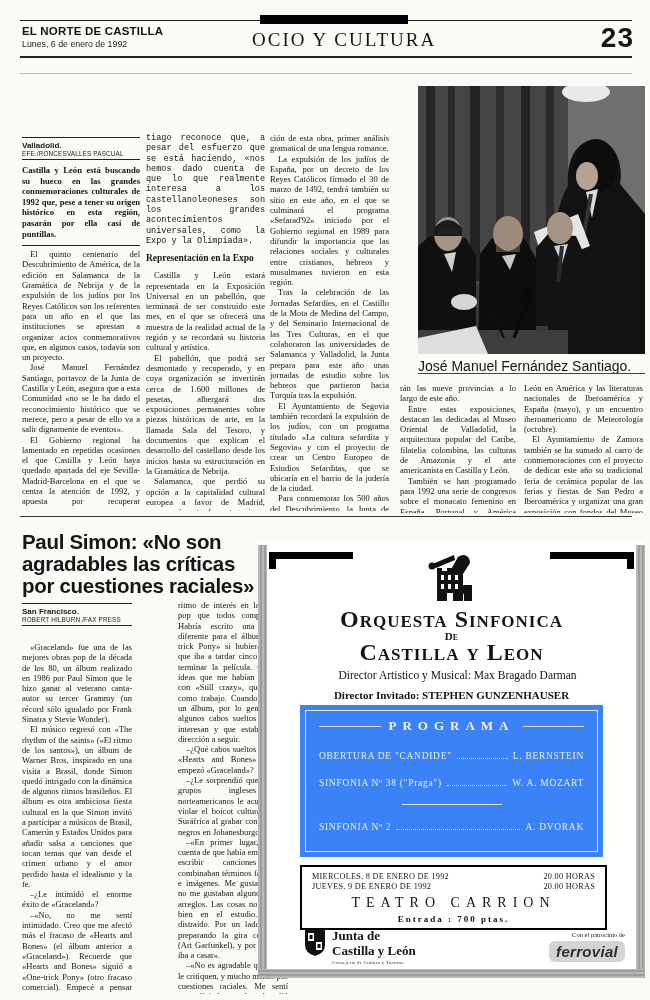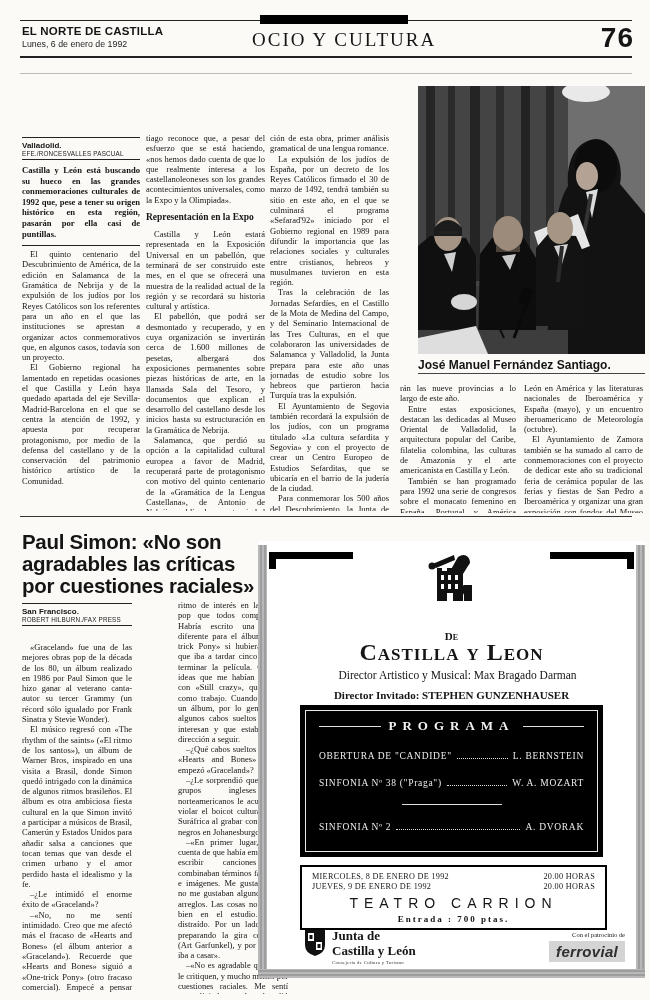--- a/index.html
+++ b/index.html
@@ -16,62 +16,62 @@
   
   .headline1{font-family:"Liberation Sans",sans-serif;font-weight:bold;font-size:27px;line-height:1.04;letter-spacing:-.4px;}
   .col{position:absolute;overflow:hidden;}
   .byrule{border-top:1px solid #222;margin:2px 0 3px 0;}
   .by-city{font-family:"Liberation Sans",sans-serif;font-weight:bold;font-size:8px;}
   .by-agency{font-family:"Liberation Sans",sans-serif;font-size:6.3px;letter-spacing:.2px;color:#222;margin-bottom:2px;}
   p.lead{font:bold 8.6px/10.6px "Liberation Serif",serif;text-align:justify;margin:5px 0 6px 0;}
   p.body{font:8.5px/10.3px "Liberation Serif",serif;text-align:justify;text-indent:8px;margin:0;}
   h3.subhead{font:bold 9.5px/11px "Liberation Serif",serif;margin:7px 0 6px 0;}
   .photo{position:absolute;background:#2e2e2e;}
-  .caption{position:absolute;font-family:"Liberation Sans",sans-serif;font-weight:bold;font-size:12px;}
+  .caption{position:absolute;font-family:"Liberation Sans",sans-serif;font-weight:normal;font-size:14px;}
   
   .headline2{font-family:"Liberation Sans",sans-serif;font-weight:bold;font-size:20.5px;line-height:1.08;letter-spacing:-.3px;}
   
   .ad{position:absolute;background:#fff;}
   .ad-strip{position:absolute;background:repeating-linear-gradient(90deg,#b8b8b8 0 2px,#9d9d9d 2px 4px);}
   .ad-strip.h{background:repeating-linear-gradient(0deg,#b8b8b8 0 2px,#9d9d9d 2px 4px);}
   .bracket{position:absolute;background:#000;}
   .ad-title1{font-family:"Liberation Serif",serif;font-variant:small-caps;font-weight:600;font-size:24px;line-height:1;letter-spacing:1px;text-align:center;}
   .ad-de{font-family:"Liberation Serif",serif;font-variant:small-caps;font-weight:600;font-size:11px;line-height:1;text-align:center;}
   .ad-dir{font-family:"Liberation Serif",serif;font-size:11.5px;text-align:center;}
   .ad-guest{font-family:"Liberation Serif",serif;font-weight:bold;font-size:11px;text-align:center;}
-  .progbox{position:absolute;background:#000000;text-align:right;}
+  .progbox{position:absolute;background:#3b82f6;text-align:right;}
   .progbox-inner{position:absolute;left:5px;top:5px;right:5px;bottom:5px;border:1px solid #e8e8e8;padding:7px 13px 0 13px;}
   .prog-title-row{display:flex;align-items:center;color:#f2f2f2;}
   .prog-title-row .tline{flex:1;border-top:1px solid #ddd;}
   .prog-title{font:bold 13px "Liberation Serif",serif;letter-spacing:6px;margin:0 8px;white-space:nowrap;}
   .prog-item{display:flex;align-items:baseline;color:#ededed;font:9.5px "Liberation Serif",serif;letter-spacing:.7px;margin-top:17px;white-space:nowrap;}
   .prog-item .leader{flex:1;border-bottom:1px dotted #ddd;margin:0 5px 2px 5px;min-width:20px;}
   .prog-div{width:100px;border-top:1px solid #ddd;margin:16px auto 0 auto;}
   .datesbox{position:absolute;background:#fff;border:2px solid #000;padding:5px 10px 4px 10px;}
   .date-row{display:flex;justify-content:space-between;font:8.2px/10px "Liberation Serif",serif;letter-spacing:.3px;}
-  .venue{font-family:Liberation Sans, sans-serif;font-size:14px;letter-spacing:6px;text-align:center;margin-top:3px;white-space:nowrap;}
+  .venue{font-family:Liberation Serif, serif;font-size:14px;letter-spacing:6px;text-align:center;margin-top:3px;white-space:nowrap;}
   .price{font:bold 9px "Liberation Serif",serif;letter-spacing:2px;text-align:center;margin-top:3px;}
   .junta{position:absolute;display:flex;align-items:flex-start;}
   .junta-name{font-family:"Liberation Serif",serif;font-weight:600;font-size:13px;line-height:1.15;}
   .junta-sub{font-family:"Liberation Serif",serif;font-size:4.8px;letter-spacing:.3px;color:#333;margin-top:1px;}
   .sponsor-label{position:absolute;font-family:"Liberation Serif",serif;font-size:6.5px;}
   .sponsor{position:absolute;background:#d4d4d4;padding:2px 7px;font-family:"Liberation Sans",sans-serif;
-           font-style:italic;font-weight:bold;font-size:15px;color:#2e2e2e;letter-spacing:.3px;}
+           font-style:italic;font-weight:bold;font-size:15px;color:#2e2e2e;letter-spacing:.3px;border-radius:6px;}
 </style>
 </head>
 <body>
 
 <div class="page">
 
   <div class="rule" style="left:20px;top:20px;width:612px;"></div>
   <div class="abs masthead" style="left:22px;top:25px;">EL NORTE DE CASTILLA</div>
   <div class="abs hdr-date" style="left:22px;top:39px;">Lunes, 6 de enero de 1992</div>
   <div class="hdr-bar" style="left:260px;top:15px;width:148px;height:9px;"></div>
   <div class="abs hdr-section" style="left:252px;top:29px;">OCIO Y CULTURA</div>
-  <div class="abs hdr-page" style="right:16px;top:22px;">76</div>
+  <div class="abs hdr-page" style="right:16px;top:22px;">23</div>
   <div class="rule" style="left:20px;top:56px;width:612px;height:2px;"></div>
   <div class="rule" style="left:20px;top:73px;width:612px;background:#bbb;"></div>
 
 
   <div class="photo" style="left:418px;top:86px;width:227px;height:268px;">
     <svg width="227" height="268" viewBox="0 0 227 268">
       <rect x="0" y="0" width="227" height="268" fill="#3a3a3a"></rect>
 
       <rect x="0" y="0" width="150" height="200" fill="#444"></rect>
       <rect x="8" y="0" width="9" height="195" fill="#262626"></rect>
@@ -120,26 +120,27 @@
   <div class="rule" style="left:418px;top:373px;width:227px;background:#444;"></div>
 
   <div class="col" style="left:22px;top:135px;width:118px;height:374px;">
     <div class="byrule"></div>
     <div class="by-city">Valladolid.</div>
     <div class="by-agency">EFE./RONCESVALLES PASCUAL</div>
     <div class="byrule"></div>
     <p class="lead">Castilla y León está buscando su hueco en las grandes conmemoraciones culturales de 1992 que, pese a tener su origen histórico en esta región, pasarán por ella casi de puntillas.</p>
     <div class="byrule"></div>
     <p class="body">El quinto centenario del Descubrimiento de América, de la edición en Salamanca de la Gramática de Nebrija y de la expulsión de los judíos por los Reyes Católicos son los referentes para un año en el que las instituciones se aprestan a organizar actos conmemorativos que, en algunos casos, todavía son un proyecto.</p>
+    <p class="body">José Manuel Fernández Santiago, portavoz de la Junta de Castilla y León, asegura que a esta Comunidad «no se le ha dado el reconocimiento histórico que se merece, pero a pesar de ello va a salir dignamente de eventos».</p>
     <p class="body">El Gobierno regional ha lamentado en repetidas ocasiones el que Castilla y León haya quedado apartada del eje Sevilla-Madrid-Barcelona en el que se centra la atención de 1992, y apuesta por recuperar protagonismo, por medio de la defensa del castellano y de la conservación del patrimonio histórico artístico de la Comunidad.</p>
 
   </div>
 
   <div class="col" style="left:146px;top:133px;width:119px;height:378px;">
-    <p class="body" style="text-indent:0;">tiago reconoce que, a pesar del esfuerzo que se está haciendo, «nos hemos dado cuenta de que lo que realmente interesa a los castellanoleoneses son los grandes acontecimientos universales, como la Expo y la Olimpiada».</p>
+    <p class="body" style="text-indent:0;font-family:Liberation Mono, monospace;">tiago reconoce que, a pesar del esfuerzo que se está haciendo, «nos hemos dado cuenta de que lo que realmente interesa a los castellanoleoneses son los grandes acontecimientos universales, como la Expo y la Olimpiada».</p>
     <h3 class="subhead">Representación en la Expo</h3>
     <p class="body">Castilla y León estará representada en la Exposición Universal en un pabellón, que terminará de ser construido este mes, en el que se ofrecerá una muestra de la realidad actual de la región y se recordará su historia cultural y artística.</p>
     <p class="body">El pabellón, que podrá ser desmontado y recuperado, y en cuya organización se invertirán cerca de 1.600 millones de pesetas, albergará dos exposiciones permanentes sobre piezas históricas de arte, en la llamada Sala del Tesoro, y documentos que explican el desarrollo del castellano desde los inicios hasta su estructuración en la Gramática de Nebrija.</p>
     <p class="body">Salamanca, que perdió su opción a la capitalidad cultural europea a favor de Madrid, recuperará parte de protagonismo con motivo del quinto centenario de la «Gramática de la Lengua Castellana», de Antonio de Nebrija, publicada en esta ciudad en agosto de 1492.</p>
 
   </div>
 
   <div class="col" style="left:270px;top:133px;width:119px;height:378px;">
     <p class="body" style="text-indent:0;">ción de esta obra, primer análisis gramatical de una lengua romance.</p>
     <p class="body">La expulsión de los judíos de España, por un decreto de los Reyes Católicos firmado el 30 de marzo de 1492, tendrá también su sitio en este año, en el que se culminará el programa «Sefarad'92» iniciado por el Gobierno regional en 1989 para difundir la importancia que las relaciones sociales y culturales entre cristianos, hebreos y musulmanes tuvieron en esta región.</p>
@@ -210,20 +211,21 @@
         <rect x="20" y="24" width="3" height="5" fill="#fff"></rect>
         <rect x="27" y="24" width="3" height="5" fill="#fff"></rect>
         <rect x="13" y="33" width="3" height="5" fill="#fff"></rect>
         <rect x="20" y="33" width="3" height="5" fill="#fff"></rect>
         <rect x="27" y="33" width="3" height="5" fill="#fff"></rect>
         <rect x="19" y="42" width="6" height="8" fill="#fff"></rect>
         <rect x="36" y="34" width="8" height="16" fill="#111"></rect>
       </svg>
     </div>
 
+    <div class="abs ad-title1" style="left:0;top:66px;width:387px;">Orquesta Sinfonica</div>
     <div class="abs ad-de" style="left:0;top:90px;width:387px;">De</div>
     <div class="abs ad-title1" style="left:0;top:99px;width:387px;">Castilla y Leon</div>
     <div class="abs ad-dir" style="left:0;top:128px;width:399px;">Director Artistico y Musical: Max Bragado Darman</div>
     <div class="abs ad-guest" style="left:0;top:148px;width:387px;">Director Invitado: STEPHEN GUNZENHAUSER</div>
 
     <div class="progbox" style="left:42px;top:164px;width:303px;height:152px;">
       <div class="progbox-inner">
         <div class="prog-title-row">
           <span class="tline"></span>
           <span class="prog-title">PROGRAMA</span>

